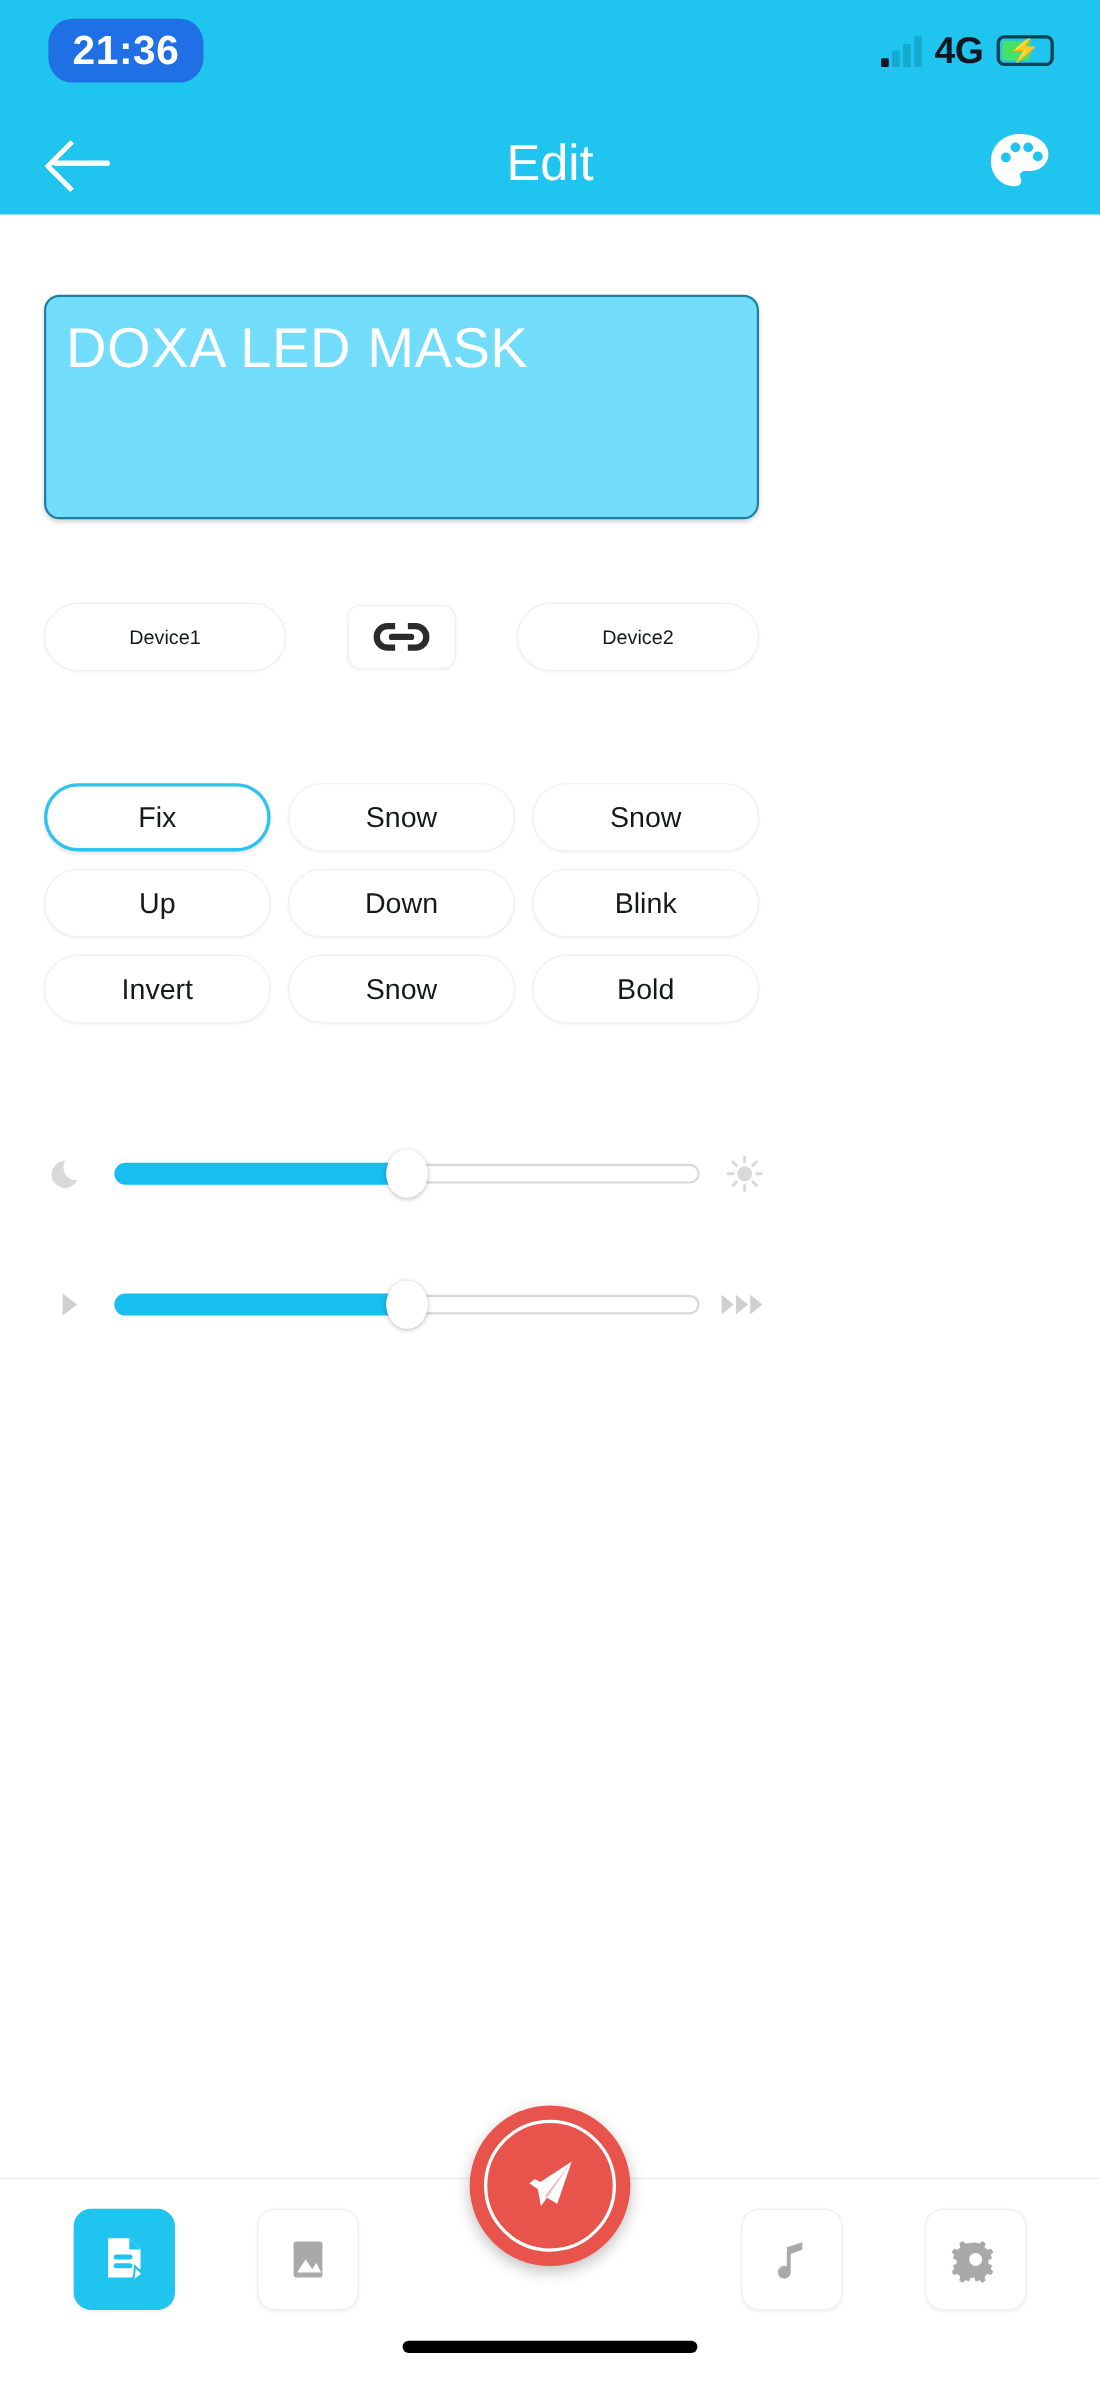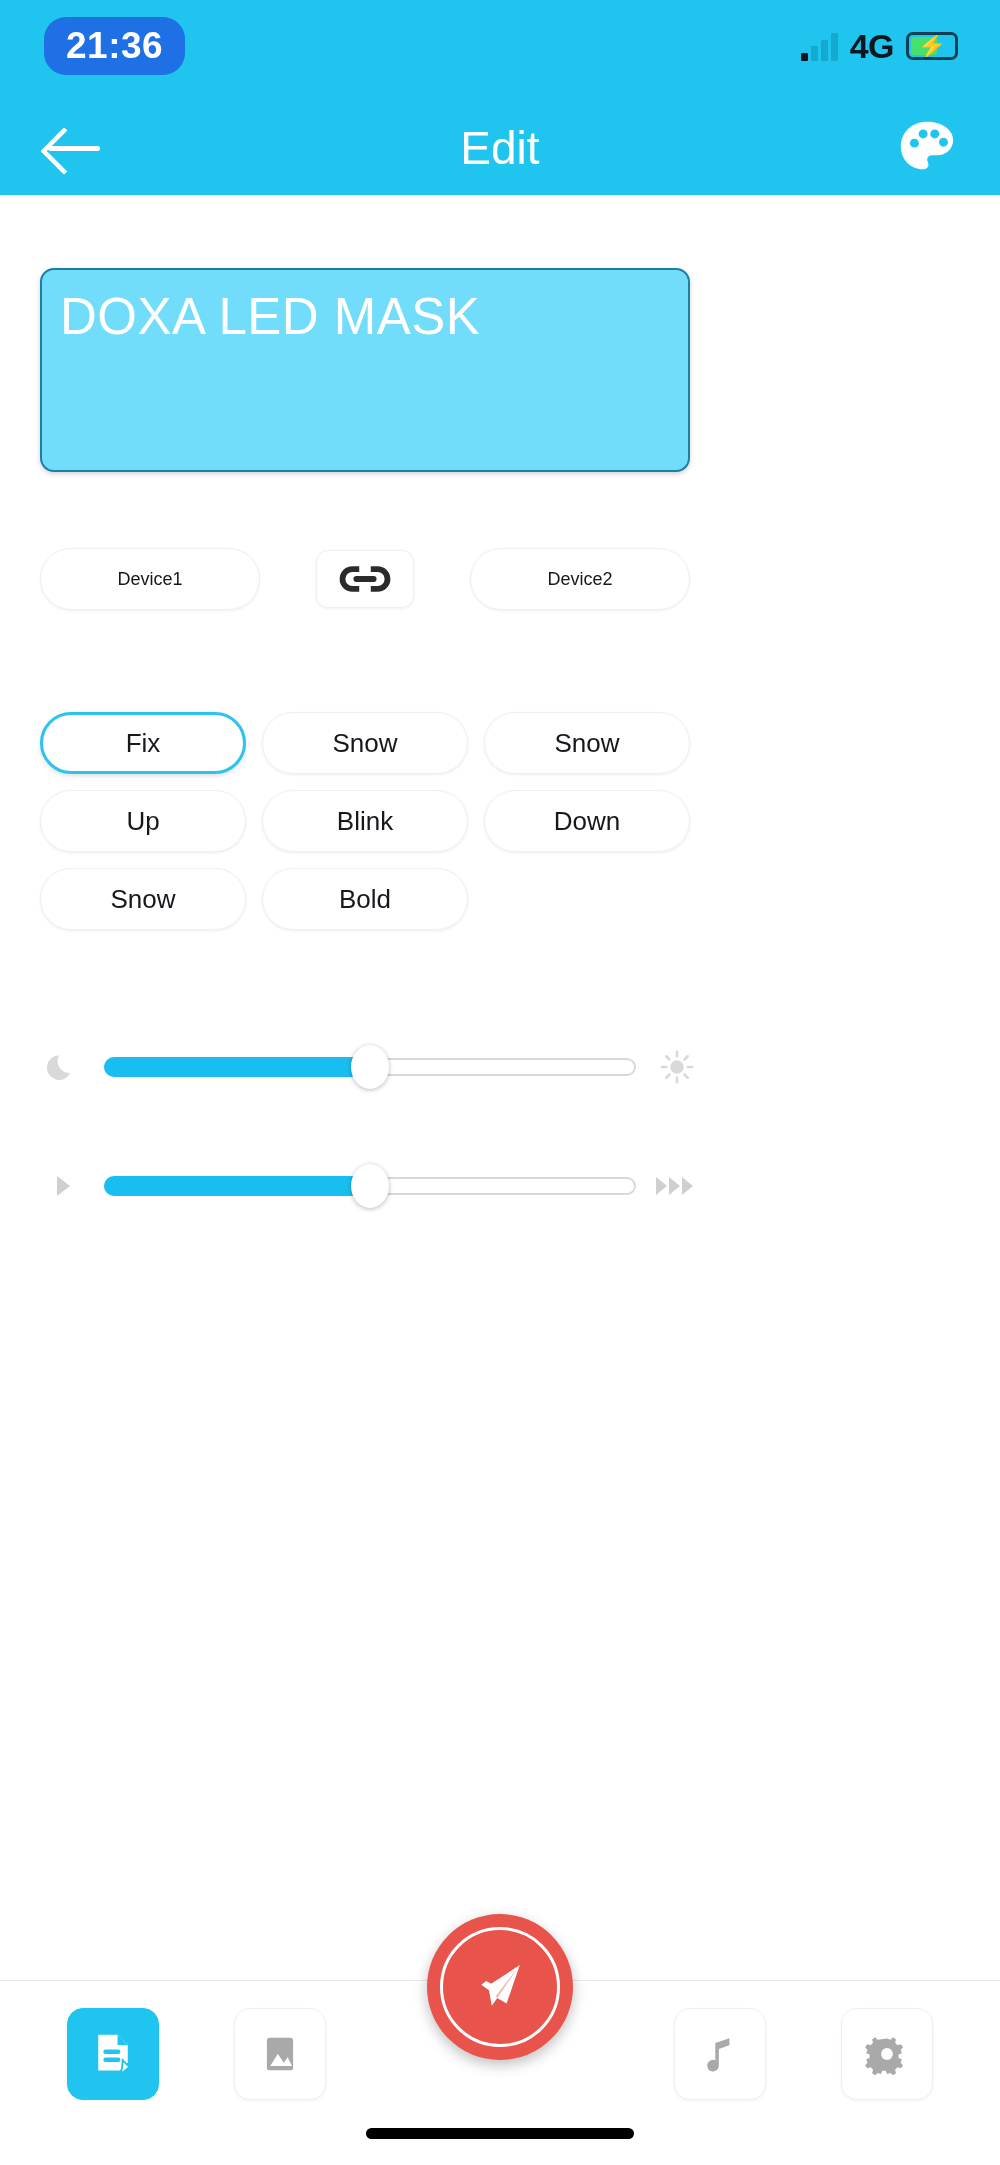--- a/index.html
+++ b/index.html
@@ -430,22 +430,23 @@
         </svg>
       </div>
       <div class="pill">Device2</div>
     </div>
 
     <div class="effects-grid">
       <div class="effect-btn selected">Fix</div>
       <div class="effect-btn">Snow</div>
       <div class="effect-btn">Snow</div>
       <div class="effect-btn">Up</div>
+      <div class="effect-btn">Down</div>
       <div class="effect-btn">Blink</div>
-      <div class="effect-btn">Down</div>
+      <div class="effect-btn">Invert</div>
       <div class="effect-btn">Snow</div>
       <div class="effect-btn">Bold</div>
     </div>
 
     <div class="slider-row brightness">
       <div class="slider-ico">
         <svg viewBox="0 0 32 32" width="34" height="34" aria-hidden="true">
           <path d="M23 21.5A11 11 0 0 1 12.5 5 11.6 11.6 0 1 0 23 21.5z" fill="#d9d9d9"></path>
         </svg>
       </div>

